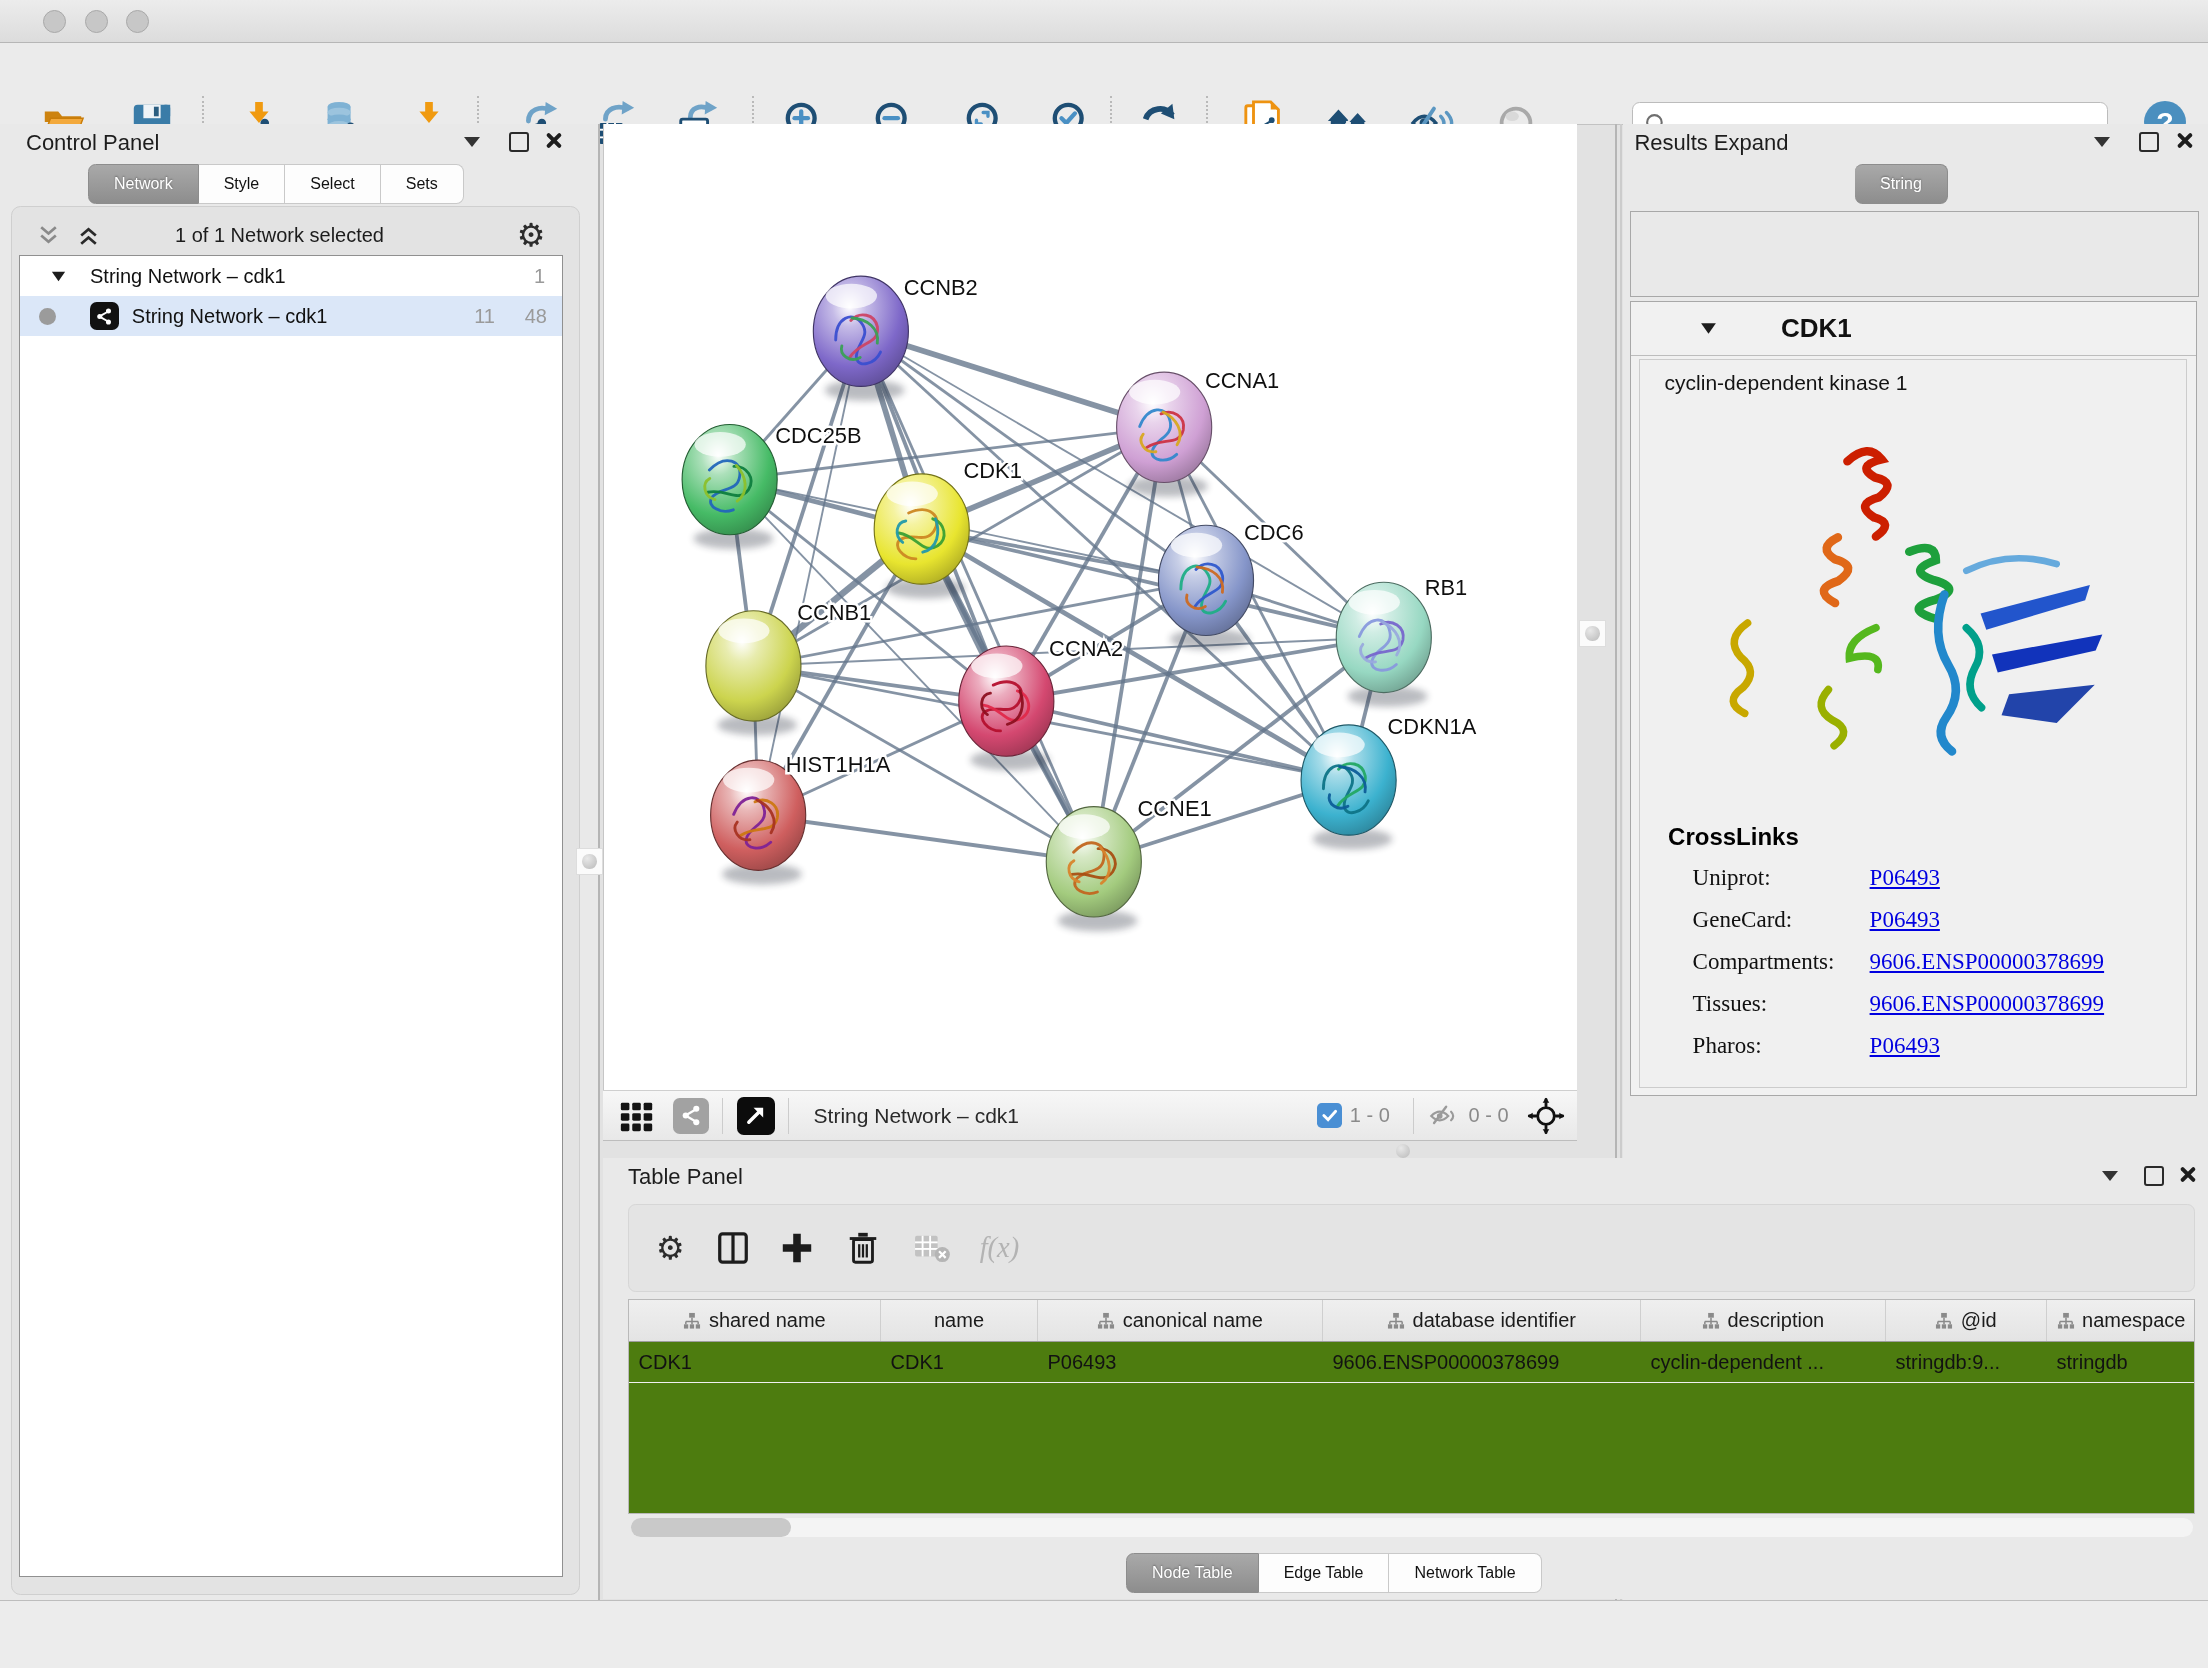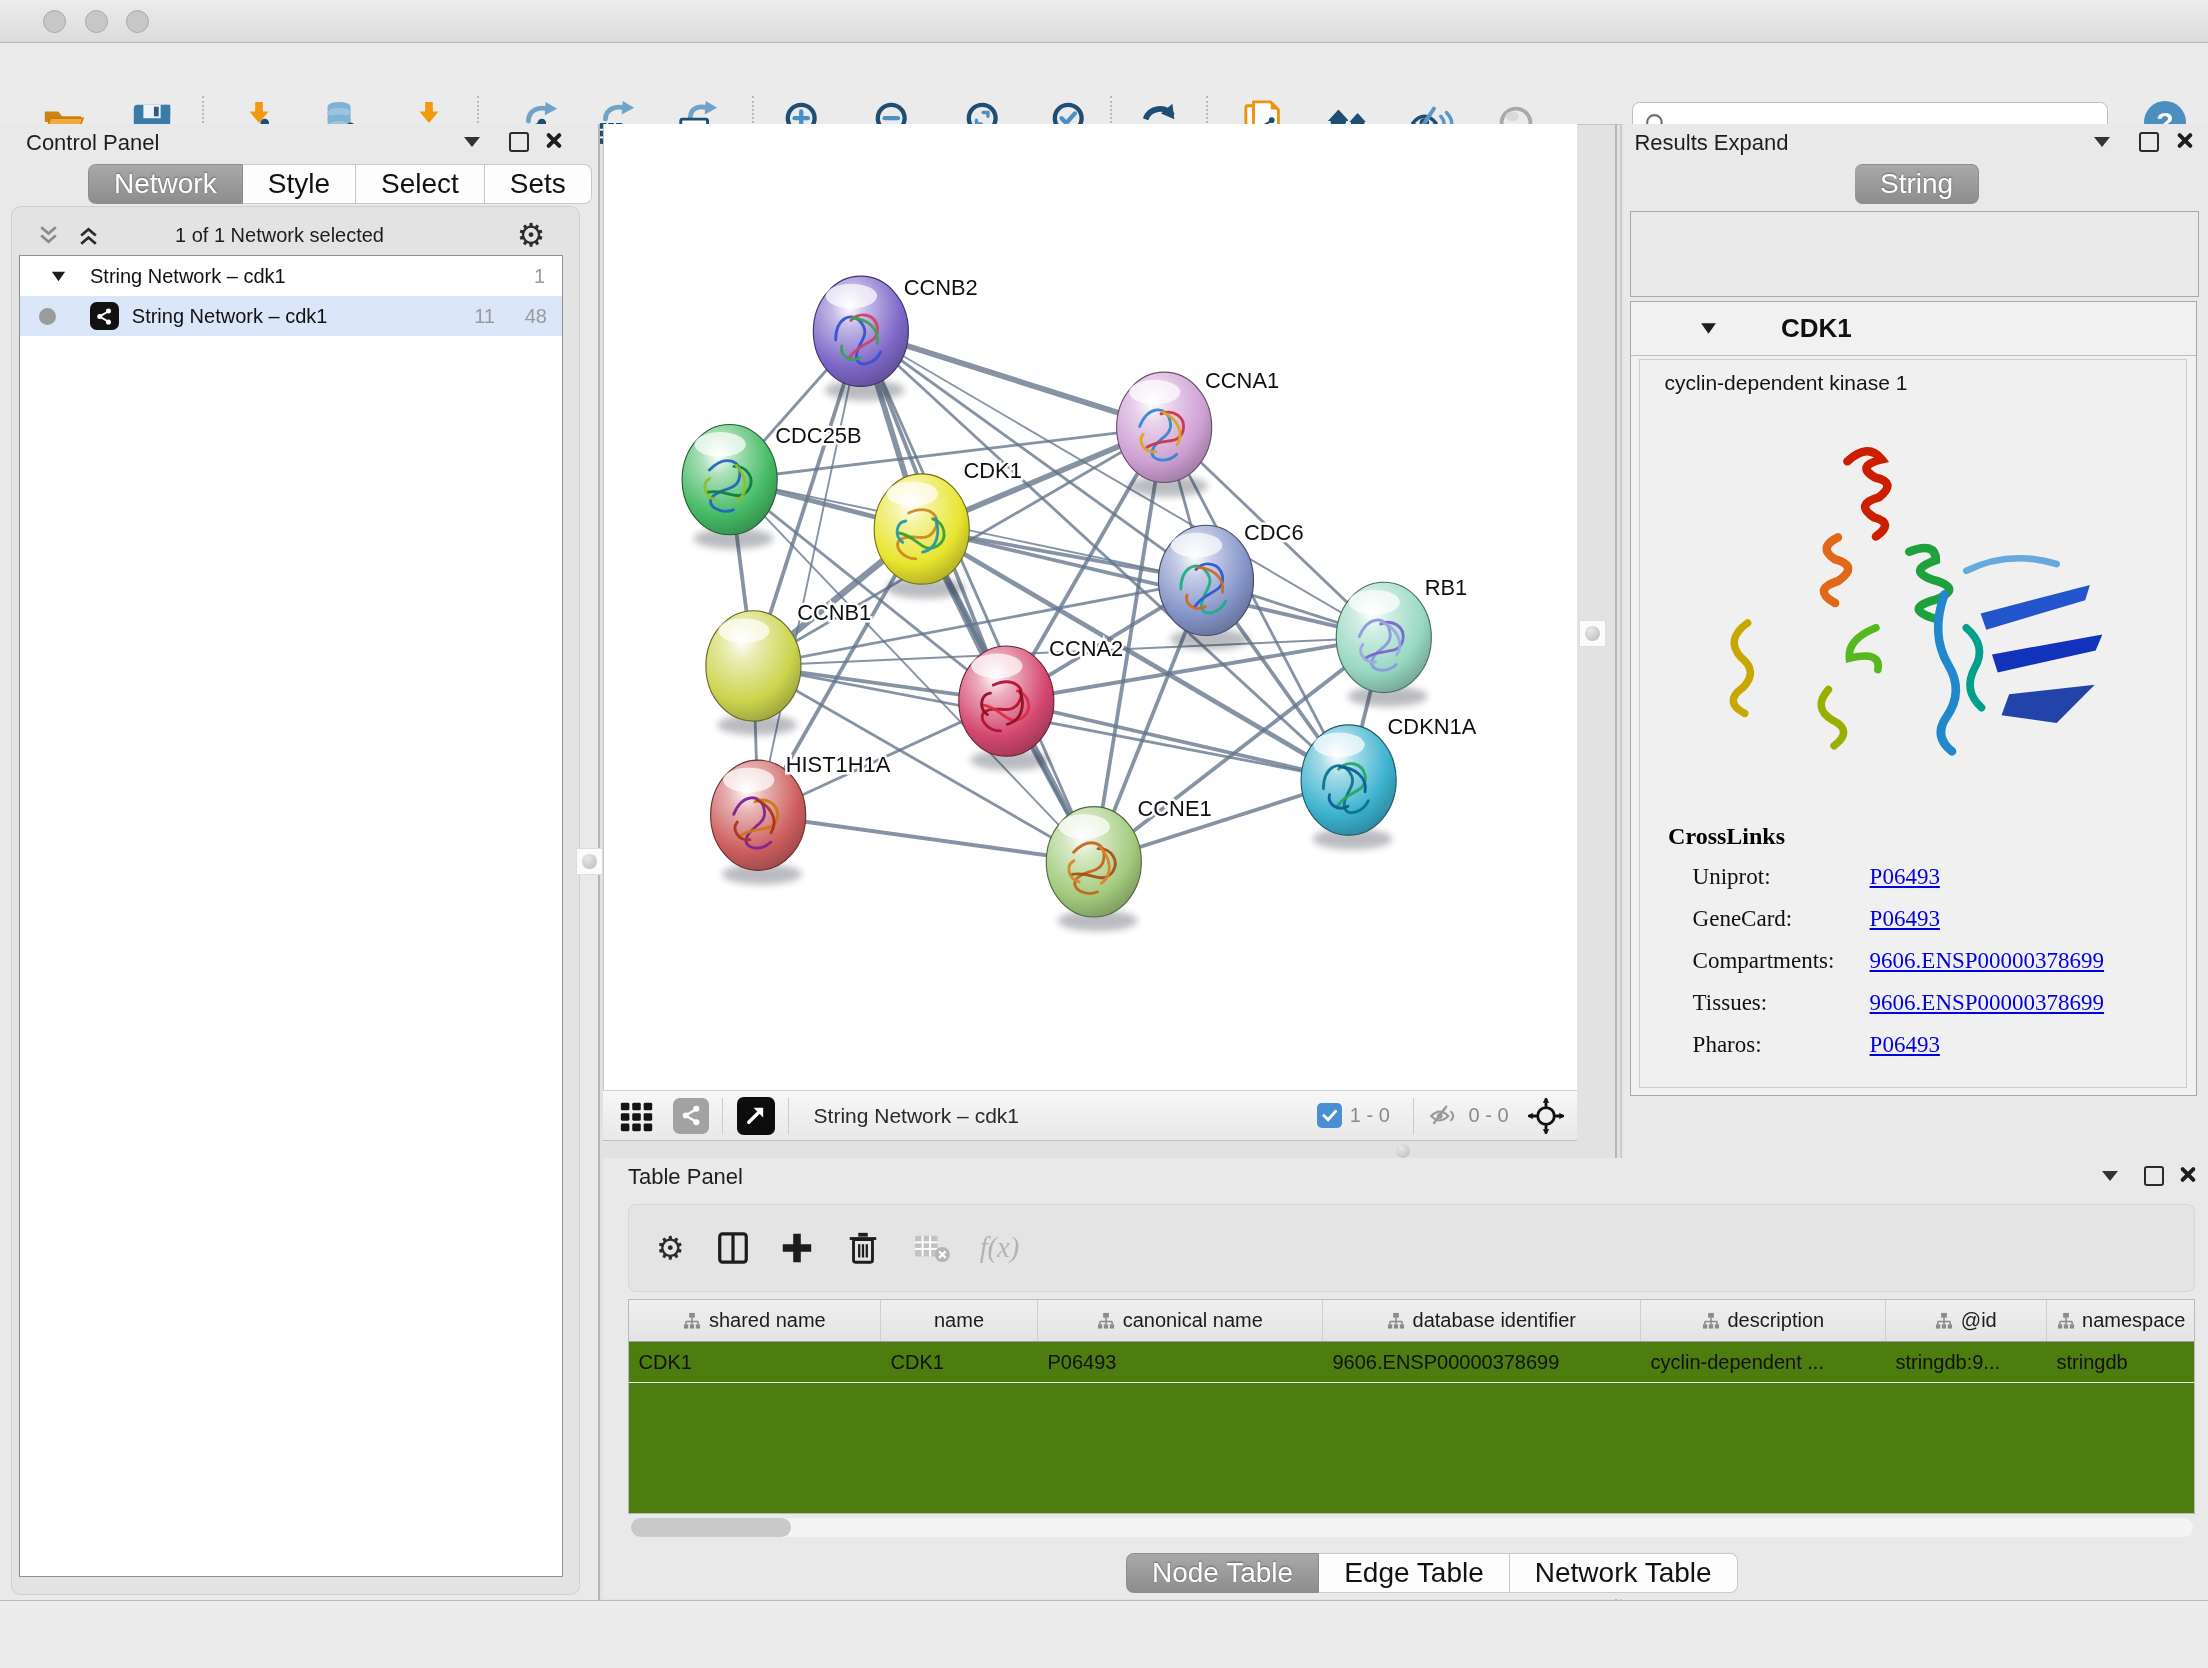--- a/index.html
+++ b/index.html
@@ -22,21 +22,21 @@
   .help-btn{left:2144px;top:58px;width:42px;height:42px;border-radius:50%;background:#4a8fbf;color:#fff;
     font-size:28.5px;font-weight:700;text-align:center;line-height:42px;}
   
   .panel-title{font-size:22px;color:#1d1d1d;}
   .tri-down{width:0;height:0;border-left:8.6px solid transparent;border-right:8.6px solid transparent;border-top:10.5px solid #333;}
   .float-box{width:16px;height:16px;border:2.4px solid #2a2a2a;border-radius:2.9px;}
   .xicon{width:19px;height:19px;position:relative;}
   .xicon::before,.xicon::after{content:"";position:absolute;left:8px;top:0;width:3.8px;height:19px;background:#1d1d1d;border-radius:1.9px;}
   .xicon::before{transform:rotate(45deg);}.xicon::after{transform:rotate(-45deg);}
   .tabbar{display:flex;}
-  .tab{height:38px;line-height:38px;text-align:center;font-size:28px;color:#111;background:#fdfdfd;
+  .tab{height:38px;line-height:38px;text-align:center;font-size:16px;color:#111;background:#fdfdfd;
     border:1px solid #c9c9c9;border-left:none;padding:0 25px;}
   .tab:first-child{border-left:1px solid #c9c9c9;border-radius:7.6px 0 0 7.6px;}
   .tab:last-child{border-radius:0 7.6px 7.6px 0;}
   .tab.active{background:linear-gradient(#a9a9a9,#8d8d8d);color:#fff;text-shadow:0 -1px 1.9px rgba(0,0,0,.35);border-color:#8d8d8d;}
   
   .cp-box{left:11.4px;top:205px;width:567px;height:1387px;background:#e3e3e3;border:1px solid #cfcfcf;border-radius:9.5px;}
   .cp-subhead{left:15px;top:219px;width:559px;height:32px;display:flex;align-items:center;}
   .cp-status{font-size:20px;color:#1c1c1c;}
   .cp-list{left:19px;top:255px;width:544px;height:1322px;background:#fff;border:1.4px solid #909090;box-sizing:border-box;}
   .tree-row{position:relative;height:40px;display:flex;align-items:center;font-size:20px;color:#111;}
@@ -57,21 +57,21 @@
   .handle .dot{width:14.3px;height:14.3px;border-radius:50%;background:radial-gradient(circle at 35% 30%,#e8e8e8,#b9b9b9);} 
   
   .rp-frame{left:1630px;top:211px;width:567px;height:84px;background:#e9e9e9;border:1.9px solid #a8a8a8;}
   .rp-btn{top:228px;height:44px;background:linear-gradient(#ffffff,#f2f2f2);border:1px solid #c4c4c4;border-radius:8.6px;
     font-size:21px;color:#111;text-align:center;line-height:44px;box-shadow:0 1.9px 2.9px rgba(0,0,0,.18);}
   .rp-main{left:1630px;top:301px;width:567px;height:795px;background:#f1f1f1;border:1.9px solid #a8a8a8;box-sizing:border-box;}
   .rp-gene-row{height:53px;border-bottom:1.4px solid #bdbdbd;display:flex;align-items:center;}
   .rp-gene{font-size:26px;font-weight:700;color:#111;}
   .rp-inner{position:absolute;left:7.6px;top:57px;width:548px;height:729px;background:#f0f0f0;border:1px solid #cccccc;box-sizing:border-box;}
   .rp-desc{font-size:21px;color:#141414;}
-  .xl-title{font-family:Liberation Serif, serif;font-size:24px;font-weight:700;color:#000;}
+  .xl-title{font-family:Liberation Sans, sans-serif;font-size:24px;font-weight:700;color:#000;}
   .xrow{display:flex;font-family:"Liberation Serif","DejaVu Serif",serif;font-size:23px;margin-bottom:16px;}
   .xlabel{width:177px;color:#101010;}
   .xlink{color:#0000e0;text-decoration:underline;cursor:pointer;}
   
   .tp-toolbar{left:628px;top:1204px;width:1567px;height:88px;background:#e4e4e4;border:1px solid #d6d6d6;border-radius:7.6px;display:flex;align-items:center;box-sizing:border-box;}
   .tp-table{left:628px;top:1299px;width:1567px;height:215px;background:#4d7c0f;border:1px solid #b9b9b9;box-sizing:border-box;overflow:hidden;}
   .thead{display:flex;height:42px;background:linear-gradient(#efefef,#e4e4e4);border-bottom:1.9px solid #9d9d9d;box-sizing:border-box;}
   .th{display:flex;align-items:center;justify-content:center;gap:7.6px;font-size:20px;color:#1b1b1b;border-right:1px solid #cfcfcf;box-sizing:border-box;overflow:hidden;white-space:nowrap;flex:none;}
   .trow{display:flex;height:40px;border-bottom:1px solid #f0f0f0;}
   .td{display:flex;align-items:center;font-size:20px;color:#121212;padding-left:9.5px;box-sizing:border-box;overflow:hidden;white-space:nowrap;flex:none;}

